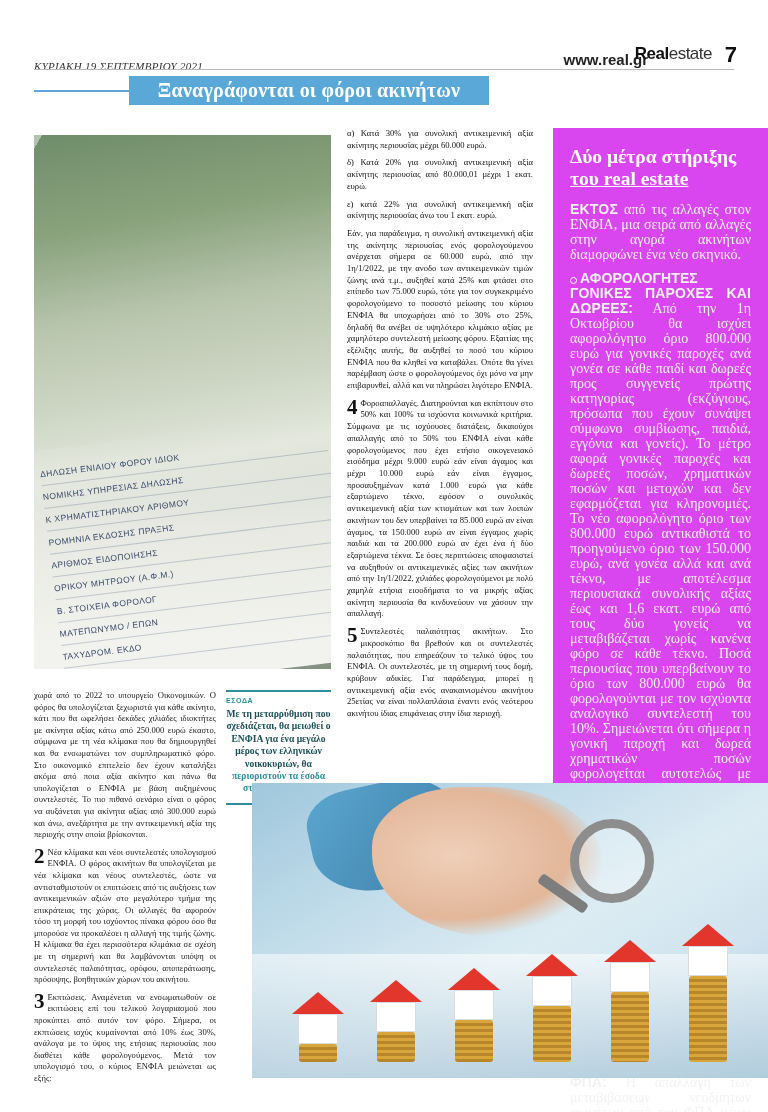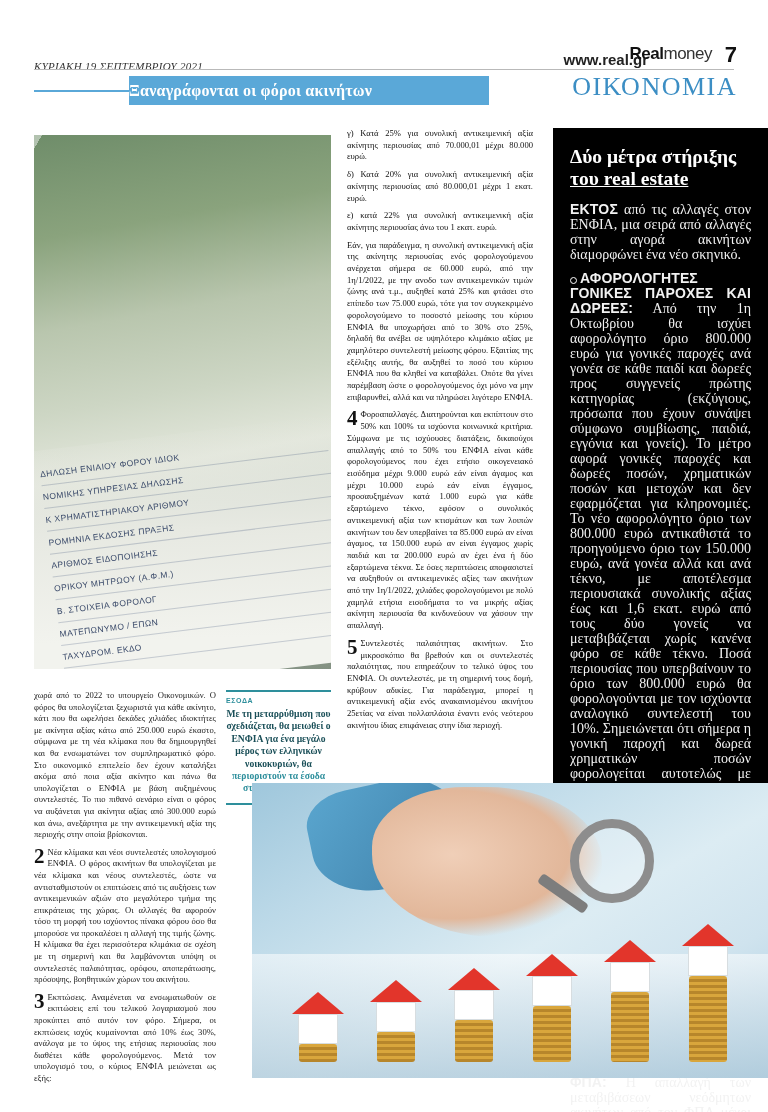--- a/index.html
+++ b/index.html
@@ -66,24 +66,25 @@
     position: absolute;
     left: 129px; top: 76px;
     width: 360px; height: 29px;
     background: #5aa8d8;
   }
   .kicker-text {
     position: absolute;
     left: 129px; top: 76px;
     width: 360px; height: 29px;
     line-height: 29px;
+    text-align: center;
     color: #ffffff;
     font-family: "Liberation Serif", serif;
     font-weight: bold;
-    font-size: 16px;
+    font-size: 20px;
     letter-spacing: .2px;
   }
   .kicker-rule-left {
     position: absolute;
     left: 34px; top: 90px;
     width: 95px; height: 2px;
     background: #5aa8d8;
   }
   .section-title {
     position: absolute;
@@ -212,21 +213,21 @@
     font-weight: bold;
     padding-right: 3px;
   }
 
   
   .box-right {
     position: absolute;
     left: 519px; top: 0;
     width: 215px;
     height: 790px;
-    background: #000000;
+    background: #d946ef;
     color: #ffffff;
     padding: 18px 17px 16px 17px;
   }
   .box-right h2 {
     margin: 0 0 12px 0;
     font-family: "Liberation Serif", serif;
     font-size: 19.5px;
     line-height: 22px;
     font-weight: bold;
     color: #ffffff;
@@ -326,28 +327,27 @@
     transform: rotate(-12deg);
   }
 </style>
 </head>
 <body>
 
 <div class="masthead">
   <div class="issue-date">ΚΥΡΙΑΚΗ 19 ΣΕΠΤΕΜΒΡΙΟΥ 2021</div>
   <div class="site-url">www.real.gr</div>
   <div class="brand-lockup">
-    <span>Real</span><span class="brand-money">money</span>
+    <span>Real</span><span class="brand-money">estate</span>
   </div>
   <div class="page-number">7</div>
   <div class="page-rule"></div>
   <div class="kicker-rule-left"></div>
   <div class="kicker-bar"></div>
   <div class="kicker-text">Ξαναγράφονται οι φόροι ακινήτων</div>
-  <div class="section-title">ΟΙΚΟΝΟΜΙΑ</div>
 </div>
 
 <div class="sheet">
 
   <div class="photo-aerial">
     <div class="roofs"></div>
     <div class="doc-overlay"></div>
     <div class="doc-lines">
       <div>ΔΗΛΩΣΗ ΕΝΙΑΙΟΥ ΦΟΡΟΥ ΙΔΙΟΚ</div>
       <div>ΝΟΜΙΚΗΣ ΥΠΗΡΕΣΙΑΣ ΔΗΛΩΣΗΣ</div>
@@ -374,21 +374,21 @@
       <span>Εκπτώσεις. Αναμένεται να ενσωματωθούν σε εκπτώσεις επί του τελικού λογαριασμού που προκύπτει από αυτόν τον φόρο. Σήμερα, οι εκπτώσεις ισχύς κυμαίνονται από 10% έως 30%, ανάλογα με το ύψος της ετήσιας περιουσίας που διαθέτει κάθε φορολογούμενος. Μετά τον υπολογισμό του, ο κύριος ΕΝΦΙΑ μειώνεται ως εξής:</span>
     </div>
 
     <div class="callout">
       <div class="callout-label">ΕΣΟΔΑ</div>
       <div class="callout-text"><span>Με τη μεταρρύθμιση που σχεδιάζεται, θα μειωθεί ο ΕΝΦΙΑ για ένα μεγάλο μέρος των ελληνικών νοικοκυριών, θα</span><span class="hl"> περιοριστούν τα έσοδα στα 2,6 δισ. ευρώ</span></div>
     </div>
   </div>
 
   <div class="col-mid">
-    <p>γ) Κατά 25% για συνολική αντικειμενική αξία ακίνητης περιουσίας από 70.000,01 μέχρι 80.000 ευρώ.</p>
+    <p>α) Κατά 30% για συνολική αντικειμενική αξία ακίνητης περιουσίας μέχρι 60.000 ευρώ.</p>
     <p>δ) Κατά 20% για συνολική αντικειμενική αξία ακίνητης περιουσίας από 80.000,01 μέχρι 1 εκατ. ευρώ.</p>
     <p>ε) κατά 22% για συνολική αντικειμενική αξία ακίνητης περιουσίας άνω του 1 εκατ. ευρώ.</p>
     <p>Εάν, για παράδειγμα, η συνολική αντικειμενική αξία της ακίνητης περιουσίας ενός φορολογούμενου ανέρχεται σήμερα σε 60.000 ευρώ, από την 1η/1/2022, με την ανοδο των αντικειμενικών τιμών ζώνης ανά τ.μ., αυξηθεί κατά 25% και φτάσει στο επίπεδο των 75.000 ευρώ, τότε για τον συγκεκριμένο φορολογούμενο το ποσοστό μείωσης του κύριου ΕΝΦΙΑ θα υποχωρήσει από το 30% στο 25%, δηλαδή θα ανέβει σε υψηλότερο κλιμάκιο αξίας με χαμηλότερο συντελεστή μείωσης φόρου. Εξαιτίας της εξέλιξης αυτής, θα αυξηθεί το ποσό του κύριου ΕΝΦΙΑ που θα κληθεί να καταβάλει. Οπότε θα γίνει παρέμβαση ώστε ο φορολογούμενος όχι μόνο να μην επιβαρυνθεί, αλλά και να πληρώσει λιγότερο ΕΝΦΙΑ.</p>
 
     <p class="num-item">
       <span class="numeral">4</span>
       <span>Φοροαπαλλαγές. Διατηρούνται και εκπίπτουν στο 50% και 100% τα ισχύοντα κοινωνικά κριτήρια. Σύμφωνα με τις ισχύουσες διατάξεις, δικαιούχοι απαλλαγής από το 50% του ΕΝΦΙΑ είναι κάθε φορολογούμενος που έχει ετήσιο οικογενειακό εισόδημα μέχρι 9.000 ευρώ εάν είναι άγαμος και μέχρι 10.000 ευρώ εάν είναι έγγαμος, προσαυξημένων κατά 1.000 ευρώ για κάθε εξαρτώμενο τέκνο, εφόσον ο συνολικός αντικειμενική αξία των κτισμάτων και των λοιπών ακινήτων του δεν υπερβαίνει τα 85.000 ευρώ αν είναι άγαμος, τα 150.000 ευρώ αν είναι έγγαμος χωρίς παιδιά και τα 200.000 ευρώ αν έχει ένα ή δύο εξαρτώμενα τέκνα. Σε όσες περιπτώσεις αποφασιστεί να αυξηθούν οι αντικειμενικές αξίες των ακινήτων από την 1η/1/2022, χιλιάδες φορολογούμενοι με πολύ χαμηλά ετήσια εισοδήματα το να μικρής αξίας ακίνητη περιουσία θα κινδυνεύουν να χάσουν την απαλλαγή.</span>
     </p>
 
     <p class="num-item">

